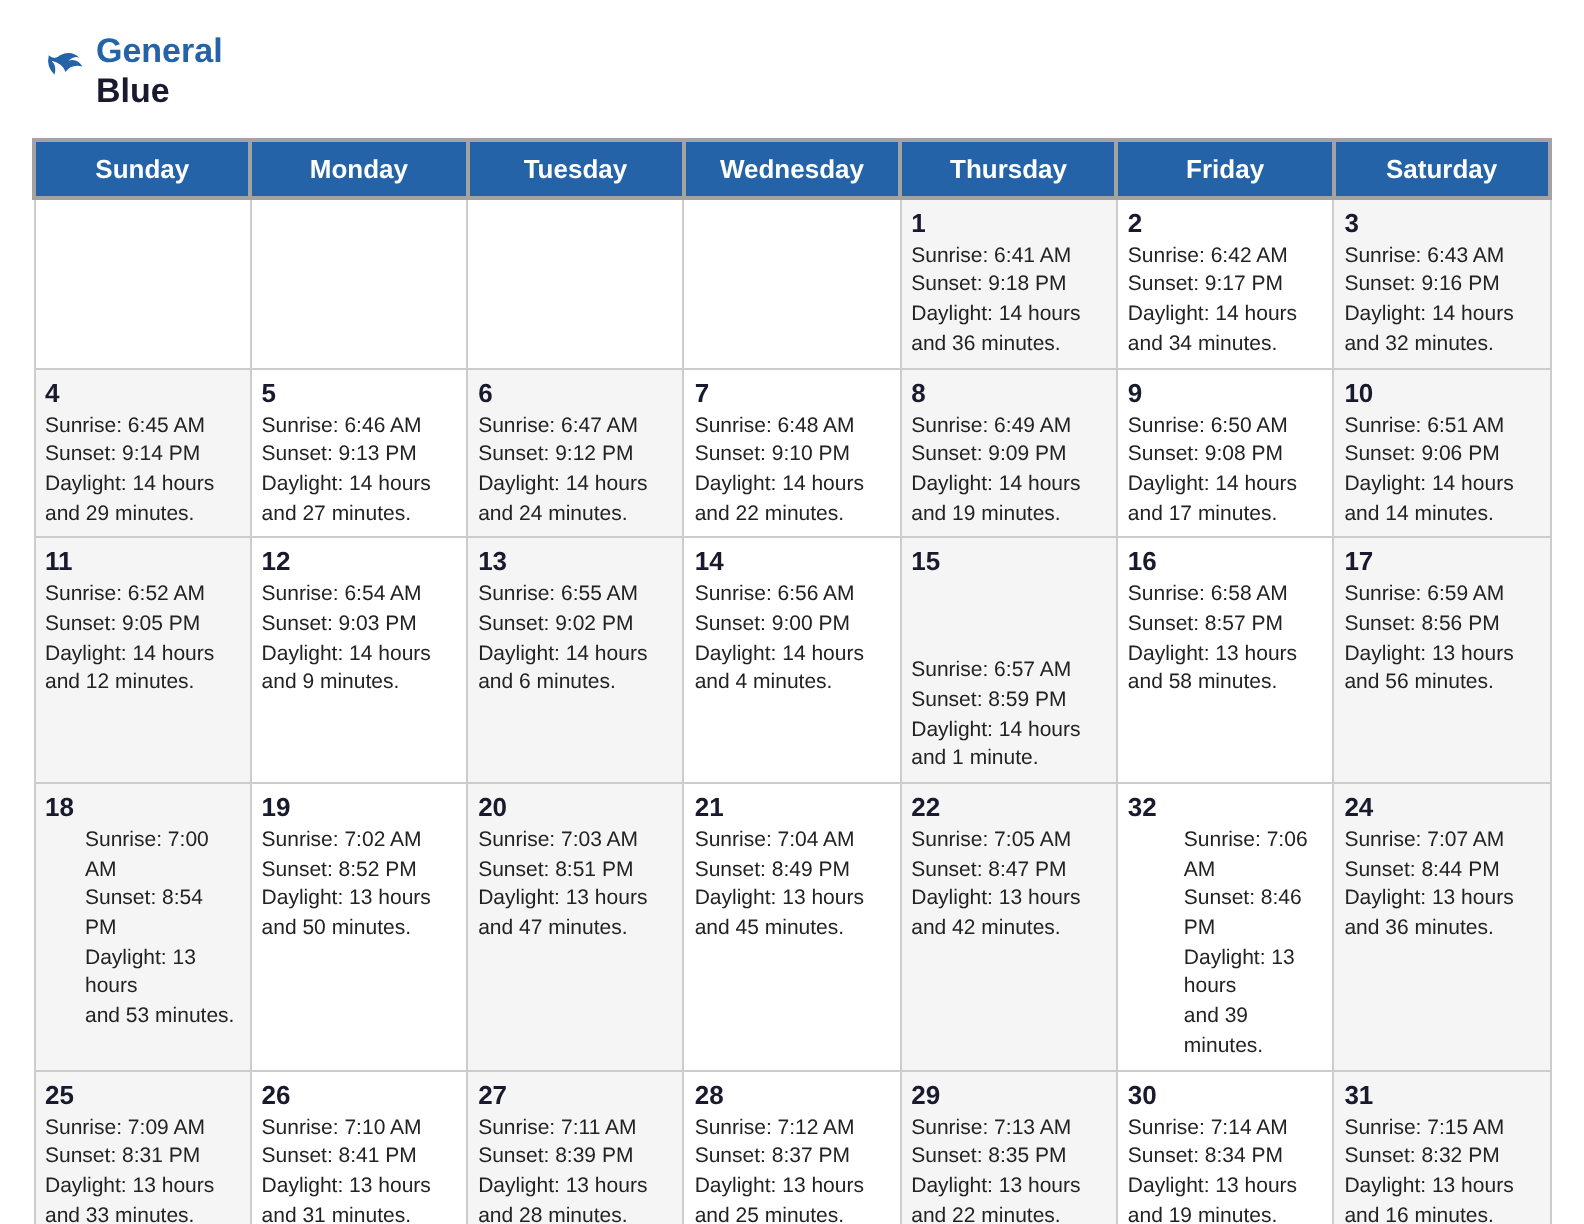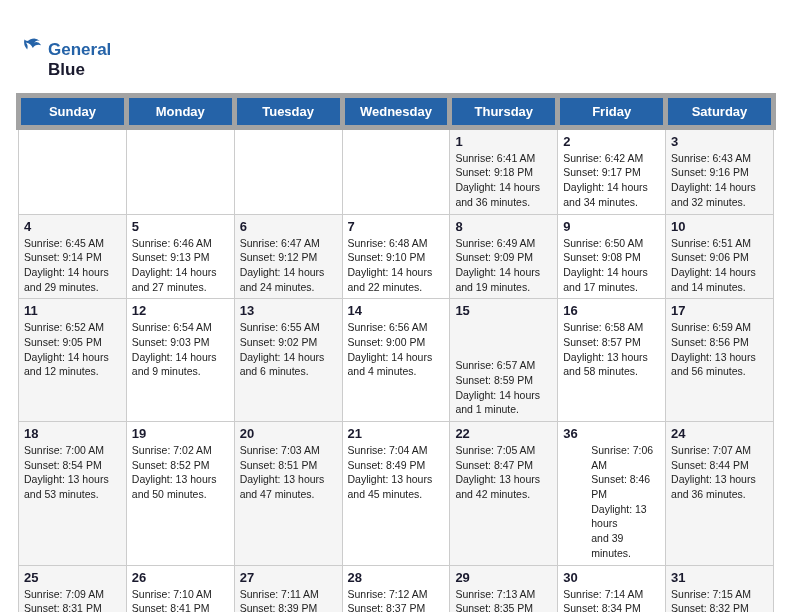--- a/index.html
+++ b/index.html
@@ -41,21 +41,21 @@
       width: 100%;
       border-collapse: collapse;
       font-size: 11px;
     }
     thead tr th {
       background: #2563a8;
       color: #fff;
       padding: 6px 4px;
       font-size: 13px;
       font-weight: bold;
-      border: 5px solid #a3a3a3;
+      border: 2px solid #a3a3a3;
     }
     tbody tr td {
       border: 1px solid #ccc;
       vertical-align: top;
       padding: 4px 5px;
       width: calc(100% / 7);
       min-height: 80px;
       height: 80px;
     }
     tbody tr td:nth-child(odd) {
@@ -82,21 +82,21 @@
   </style>
 </head>
 <body>
 
 <div class="header">
   <div class="logo">
     <svg class="logo-bird" viewBox="0 0 40 40">
       <path d="M20 8 Q28 4 34 10 Q30 8 26 12 Q32 10 36 16 Q28 14 24 20 Q22 14 14 12 Q18 16 16 22 Q10 16 12 8 Q16 12 20 8Z" fill="#2563a8"></path>
     </svg>
     <div style="line-height:1.2">
-      <div style="font-size:17px;font-weight:bold;color:#1a1a2e;margin-top:24px;">
+      <div style="font-size:17px;font-weight:bold;color:#1a1a2e;">
         <span style="color:#2563a8;">General</span><br>
         <span>Blue</span>
       </div>
     </div>
   </div>
 </div>
 
 <table>
   <thead>
     <tr id="header-row">
@@ -235,21 +235,21 @@
           <span class="day-num">17</span>
           <div class="day-info" style="white-space: pre-line;">Sunrise: 6:59 AM
 Sunset: 8:56 PM
 Daylight: 13 hours
 and 56 minutes.</div>
         </td>
       </tr>
       <tr>
         <td>
           <span class="day-num">18</span>
-          <div class="day-info" style="white-space: pre-line;">Sunrise: 7:00 AM
+          <div class="day-info" style="white-space: pre-line; margin-left: 20px;">Sunrise: 7:00 AM
 Sunset: 8:54 PM
 Daylight: 13 hours
 and 53 minutes.</div>
         </td>
         <td>
           <span class="day-num">19</span>
           <div class="day-info" style="white-space: pre-line;">Sunrise: 7:02 AM
 Sunset: 8:52 PM
 Daylight: 13 hours
 and 50 minutes.</div>
@@ -269,21 +269,21 @@
 and 45 minutes.</div>
         </td>
         <td>
           <span class="day-num">22</span>
           <div class="day-info" style="white-space: pre-line;">Sunrise: 7:05 AM
 Sunset: 8:47 PM
 Daylight: 13 hours
 and 42 minutes.</div>
         </td>
         <td>
-          <span class="day-num">36</span>
+          <span class="day-num">32</span>
           <div class="day-info" style="white-space: pre-line; margin-left: 28px;">Sunrise: 7:06 AM
 Sunset: 8:46 PM
 Daylight: 13 hours
 and 39 minutes.</div>
         </td>
         <td>
           <span class="day-num">24</span>
           <div class="day-info" style="white-space: pre-line;">Sunrise: 7:07 AM
 Sunset: 8:44 PM
 Daylight: 13 hours

